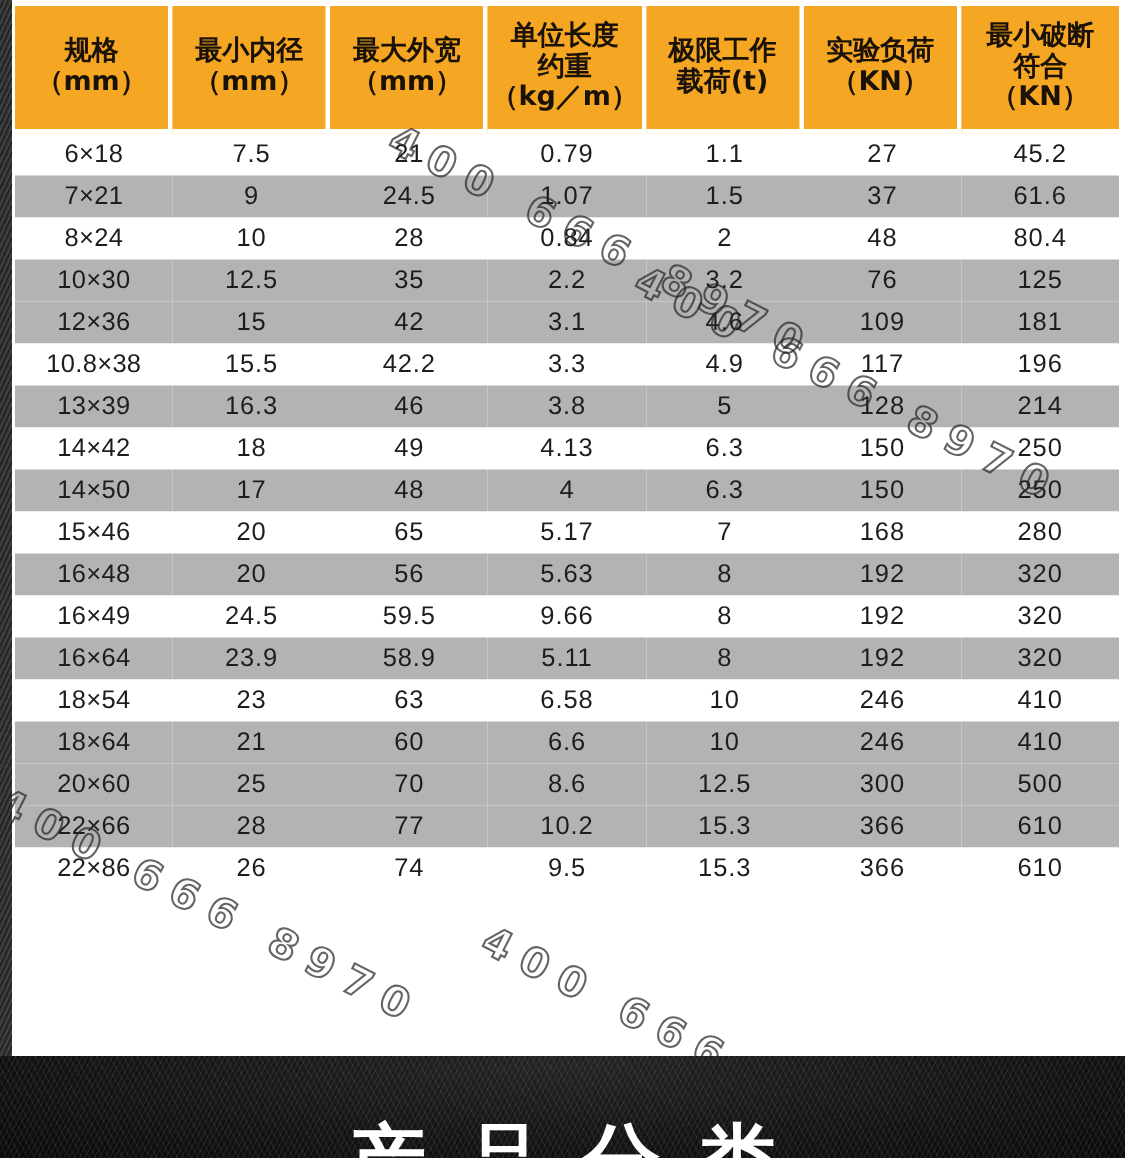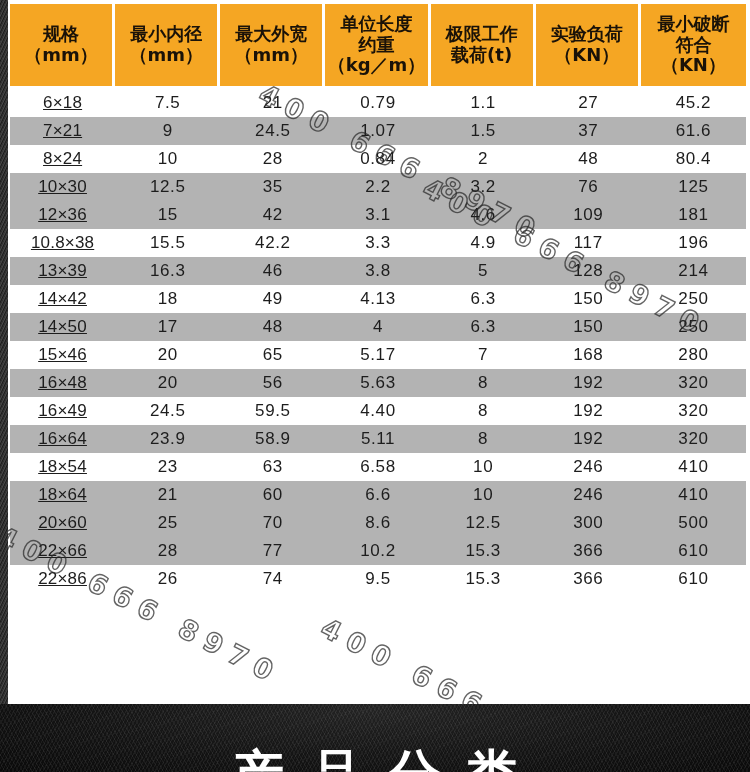--- a/index.html
+++ b/index.html
@@ -75,21 +75,21 @@
     font-size: 17px;
     color: #1d1d1d;
     height: 28px;
     padding: 0 2px;
     letter-spacing: 0.6px;
     font-family: "Liberation Sans", "DejaVu Sans", sans-serif;
   }
   .spec-table tbody tr.row-odd td  { background: #ffffff; }
   .spec-table tbody tr.row-even td { background: #b3b3b3; }
 
-  .spec-table tbody td.col-spec { letter-spacing: 0.2px; text-decoration: underline; }
+  .spec-table tbody td.col-spec { letter-spacing: 0.2px; }
 
   
   .watermark-layer {
     position: absolute;
     left: 0; top: 0;
     width: 750px; height: 704px;
     pointer-events: none;
     z-index: 4;
     overflow: hidden;
   }
@@ -266,21 +266,21 @@
           <td>56</td>
           <td>5.63</td>
           <td>8</td>
           <td>192</td>
           <td>320</td>
         </tr>
         <tr class="row-odd">
           <td class="col-spec">16×49</td>
           <td>24.5</td>
           <td>59.5</td>
-          <td>4.40</td>
+          <td>9.66</td>
           <td>8</td>
           <td>192</td>
           <td>320</td>
         </tr>
         <tr class="row-even">
           <td class="col-spec">16×64</td>
           <td>23.9</td>
           <td>58.9</td>
           <td>5.11</td>
           <td>8</td>

